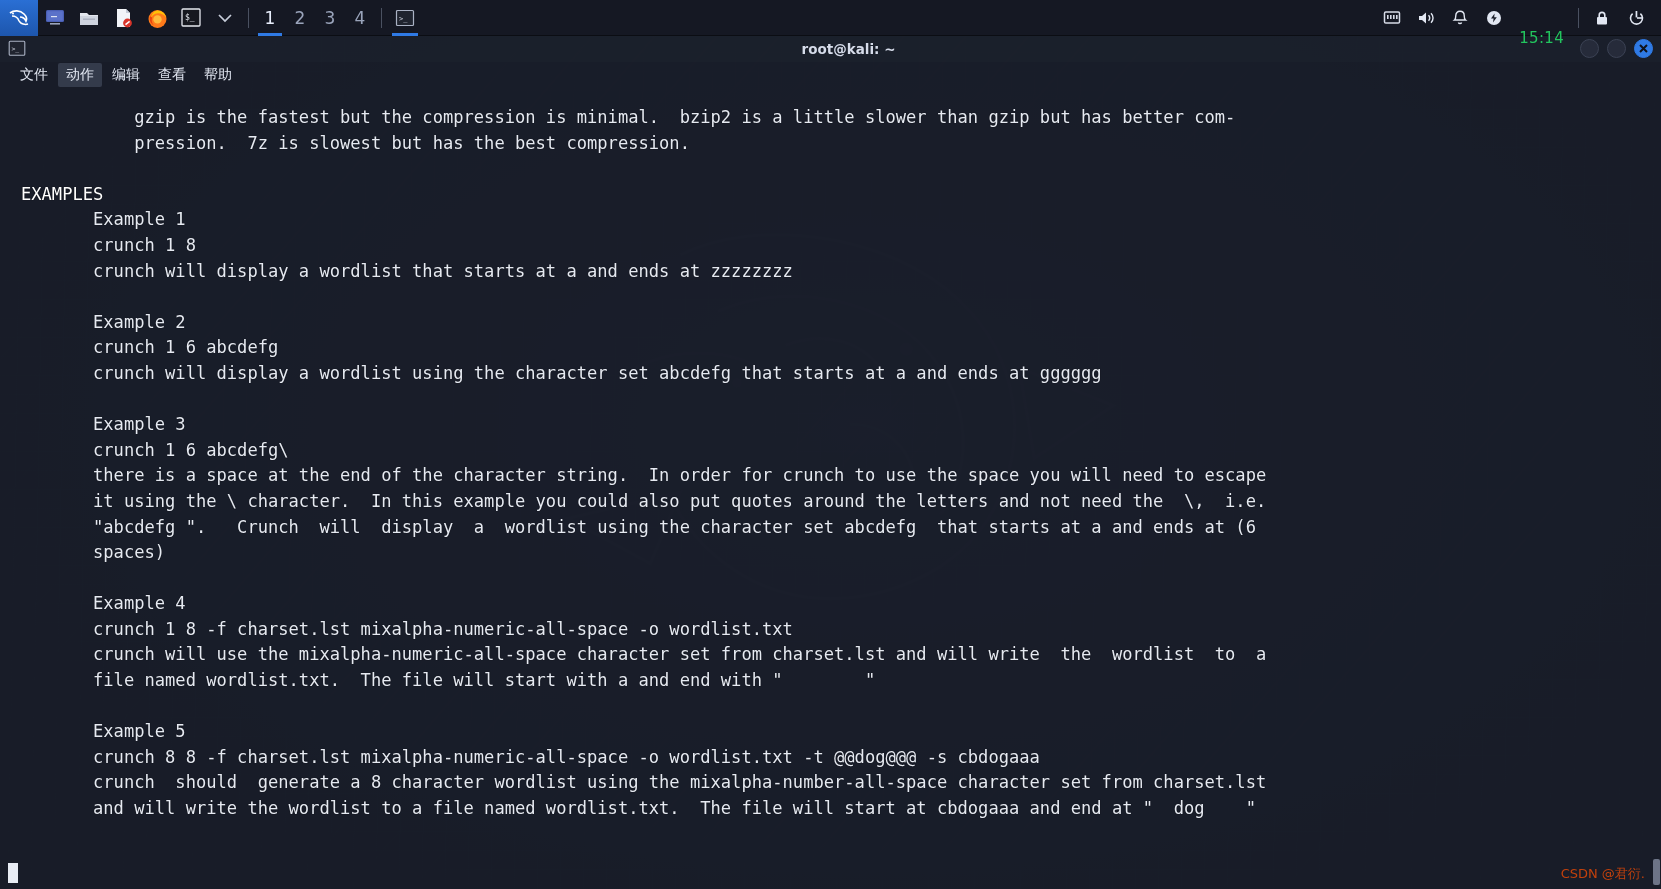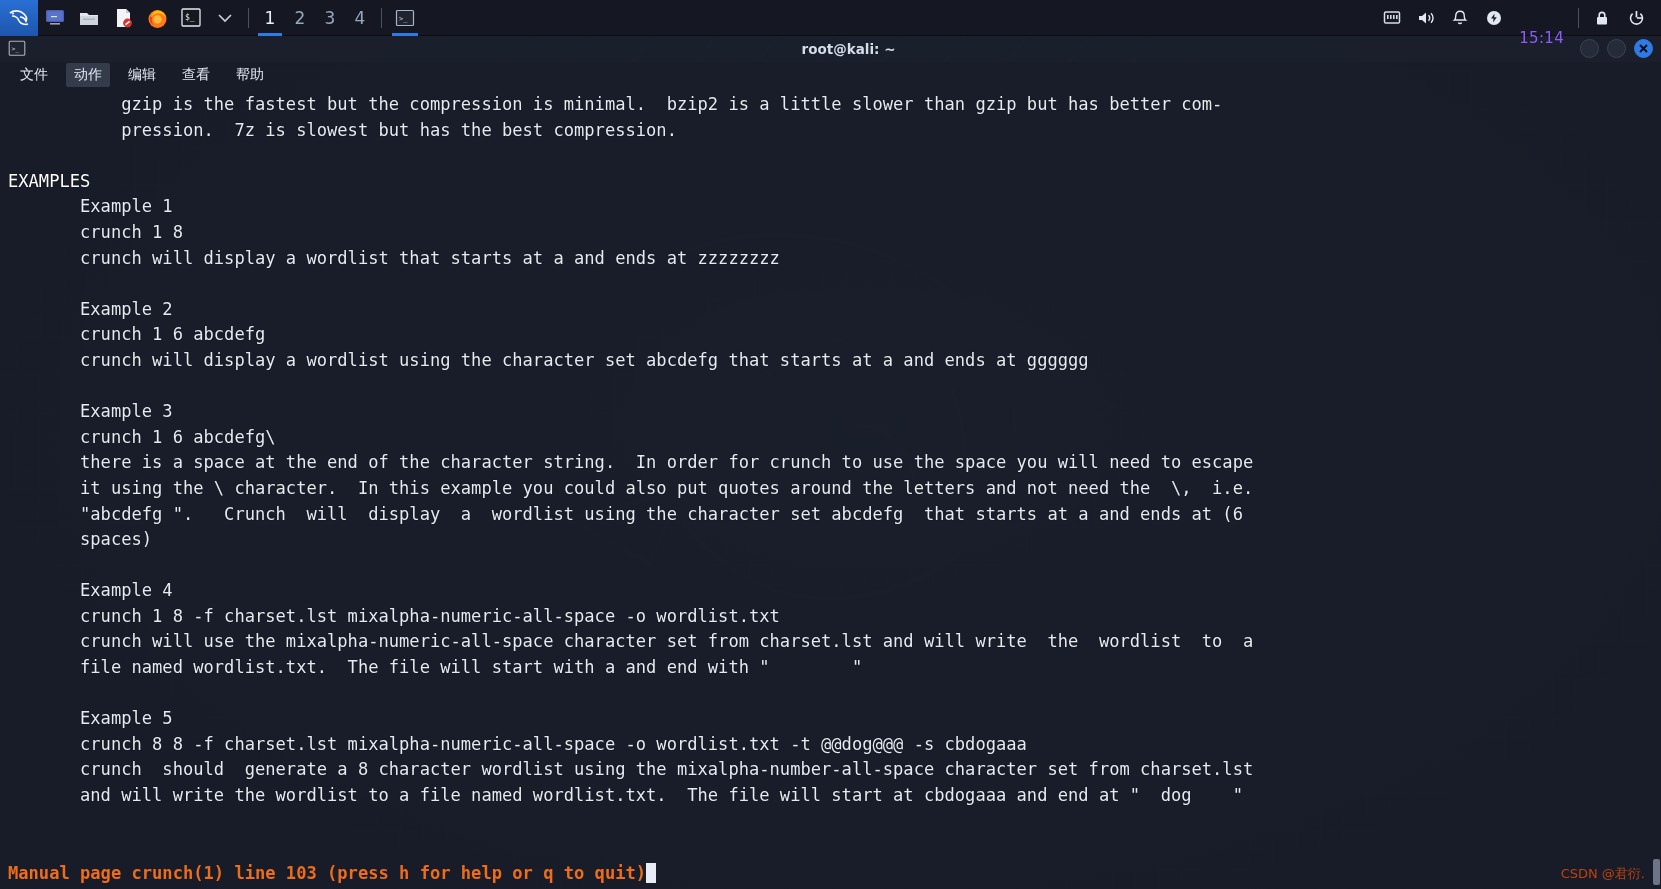--- a/index.html
+++ b/index.html
@@ -57,60 +57,60 @@
   .ws.active { color: #e8eefc; }
   .ws.active::after {
     content:""; position: absolute; left: 3px; right: 3px; bottom: 0; height: 3px; background: #2f7ae5;
   }
   .win-task {
     width: 34px; height: 36px; display:flex; align-items:center; justify-content:center; position: relative;
   }
   .win-task::after {
     content:""; position:absolute; left:4px; right:4px; bottom:0; height:3px; background:#2f7ae5;
   }
-  .clock { color: #8b5cf6; font-size: 15px; padding: 0 8px; letter-spacing: .3px;
+  .clock { color: #22c55e; font-size: 15px; padding: 0 8px; letter-spacing: .3px;
            font-family: "DejaVu Sans", sans-serif; margin-top: 40px; }
   .tray-ico { width: 34px; height: 36px; display:flex; align-items:center; justify-content:center; }
 
   
   .term-win {
     position: absolute; left: 0; top: 36px; width: 1661px; height: 853px;
     display: flex; flex-direction: column;
     background: rgba(26,30,42,0.90);
     z-index: 20;
   }
   .titlebar {
     height: 26px; position: relative; display: flex; align-items: center; justify-content: center;
     background: rgba(30,34,46,0.55);
   }
   .titlebar-text { font-size: 13.5px; color: #d6dcea; font-weight: bold; font-family: "DejaVu Sans", sans-serif; margin-left: 36px; }
   .title-icon { position: absolute; left: 8px; top: 4px; }
   .winbtns { position: absolute; right: 8px; top: 3px; display: flex; gap: 8px; align-items: center; }
   .wb { width: 19px; height: 19px; border-radius: 50%; background: #262b3a; border: 1px solid #3b4254; }
   .wb.close { background: #2f7ae5; border-color: #2f7ae5; display:flex; align-items:center; justify-content:center; }
 
-  .menubar { height: 26px; display: flex; align-items: center; padding-left: 12px; gap: 10px; }
+  .menubar { height: 26px; display: flex; align-items: center; padding-left: 12px; gap: 2px; }
   .menu-item {
     font-size: 14px; color: #e2e7f2; padding: 3px 8px; border-radius: 2px;
     font-family: "DejaVu Sans", sans-serif;
   }
   .menu-item.hl { background: rgba(120,132,158,0.30); }
 
   
   .term-body {
     flex: 1; position: relative; overflow: hidden;
     padding: 0 8px;
   }
   pre.term-text {
     font-family: "DejaVu Sans Mono", monospace;
     font-size: 17.1px;
     line-height: 25.6px;
     color: #e6eaf2;
     white-space: pre;
-    margin: 0;
+    margin: 13px;
     padding-top: 4px;
     letter-spacing: 0px;
     text-shadow: 0 0 1px rgba(0,0,0,.8);
   }
   pre.term-text b { font-weight: normal; color: #ffffff; }
 
   .statusline {
     position: absolute; left: 8px; bottom: 2px;
     font-family: "DejaVu Sans Mono", monospace;
     font-size: 17.1px; line-height: 25.6px;
@@ -333,19 +333,19 @@
        Example 4
        crunch 1 8 -f charset.lst mixalpha-numeric-all-space -o wordlist.txt
        crunch will use the mixalpha-numeric-all-space character set from charset.lst and will write  the  wordlist  to  a
        file named wordlist.txt.  The file will start with a and end with "        "
 
        Example 5
        crunch 8 8 -f charset.lst mixalpha-numeric-all-space -o wordlist.txt -t @@dog@@@ -s cbdogaaa
        crunch  should  generate a 8 character wordlist using the mixalpha-number-all-space character set from charset.lst
        and will write the wordlist to a file named wordlist.txt.  The file will start at cbdogaaa and end at "  dog    "</pre>
 
-      <div class="statusline"><span>Manual page crunch(1) line 103 (press h for help or q to quit)</span><span class="cursor-block"></span></div>
+      <div class="statusline"><span class="cursor-block"></span></div>
 
       <div class="watermark">CSDN @君衍.</div>
       <div class="scroll-nub"></div>
     </div>
   </div>
 </div>
 
 </body></html>

